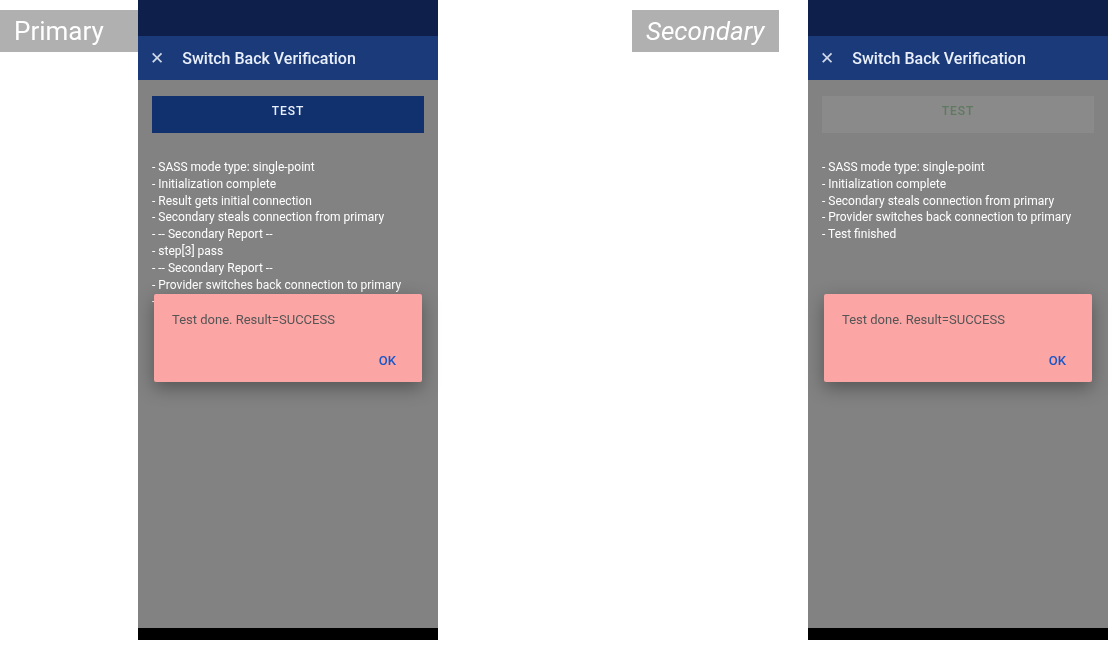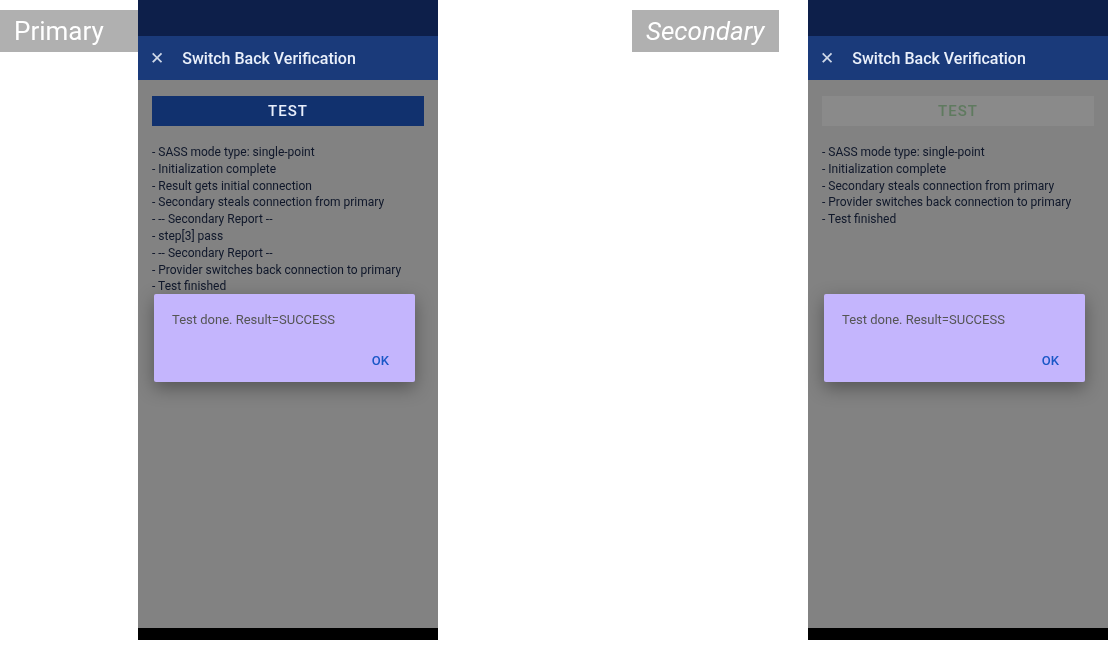--- a/index.html
+++ b/index.html
@@ -60,45 +60,45 @@
   .content {
     position: relative;
     height: calc(640px - 36px - 44px - 12px);
     background: #828282;
     padding: 16px 14px 0 14px;
   }
 
   .test-btn {
     display: block;
     width: 100%;
-    height: 30px;
+    height: 37px;
     color: #e8eefb;
-    font-size: 15px;
+    font-size: 12px;
     letter-spacing: 1px;
     text-align: center;
     line-height: 30px;
     font-weight: 500;
   }
   .test-btn.blue { background: #11316e; }
   .test-btn.gray { background: #8a8a8a; color: #5f7a5f; }
 
   .log {
-    margin-top: 18px;
-    color: #0f172a;
+    margin-top: 26px;
+    color: #ffffff;
     font-size: 12px;
     line-height: 1.4;
   }
   .log div::before { content: "- "; }
 
   .dialog {
     position: absolute;
     left: 16px;
-    right: 23px;
+    right: 16px;
     top: 214px;
-    background: #c4b5fd;
+    background: #fca5a5;
     border-radius: 2px;
     box-shadow: 0 6px 18px rgba(0,0,0,0.35);
     padding: 18px 18px 8px 18px;
   }
   .dialog .msg {
     color: #555;
     font-size: 13px;
   }
   .dialog .actions {
     text-align: right;

